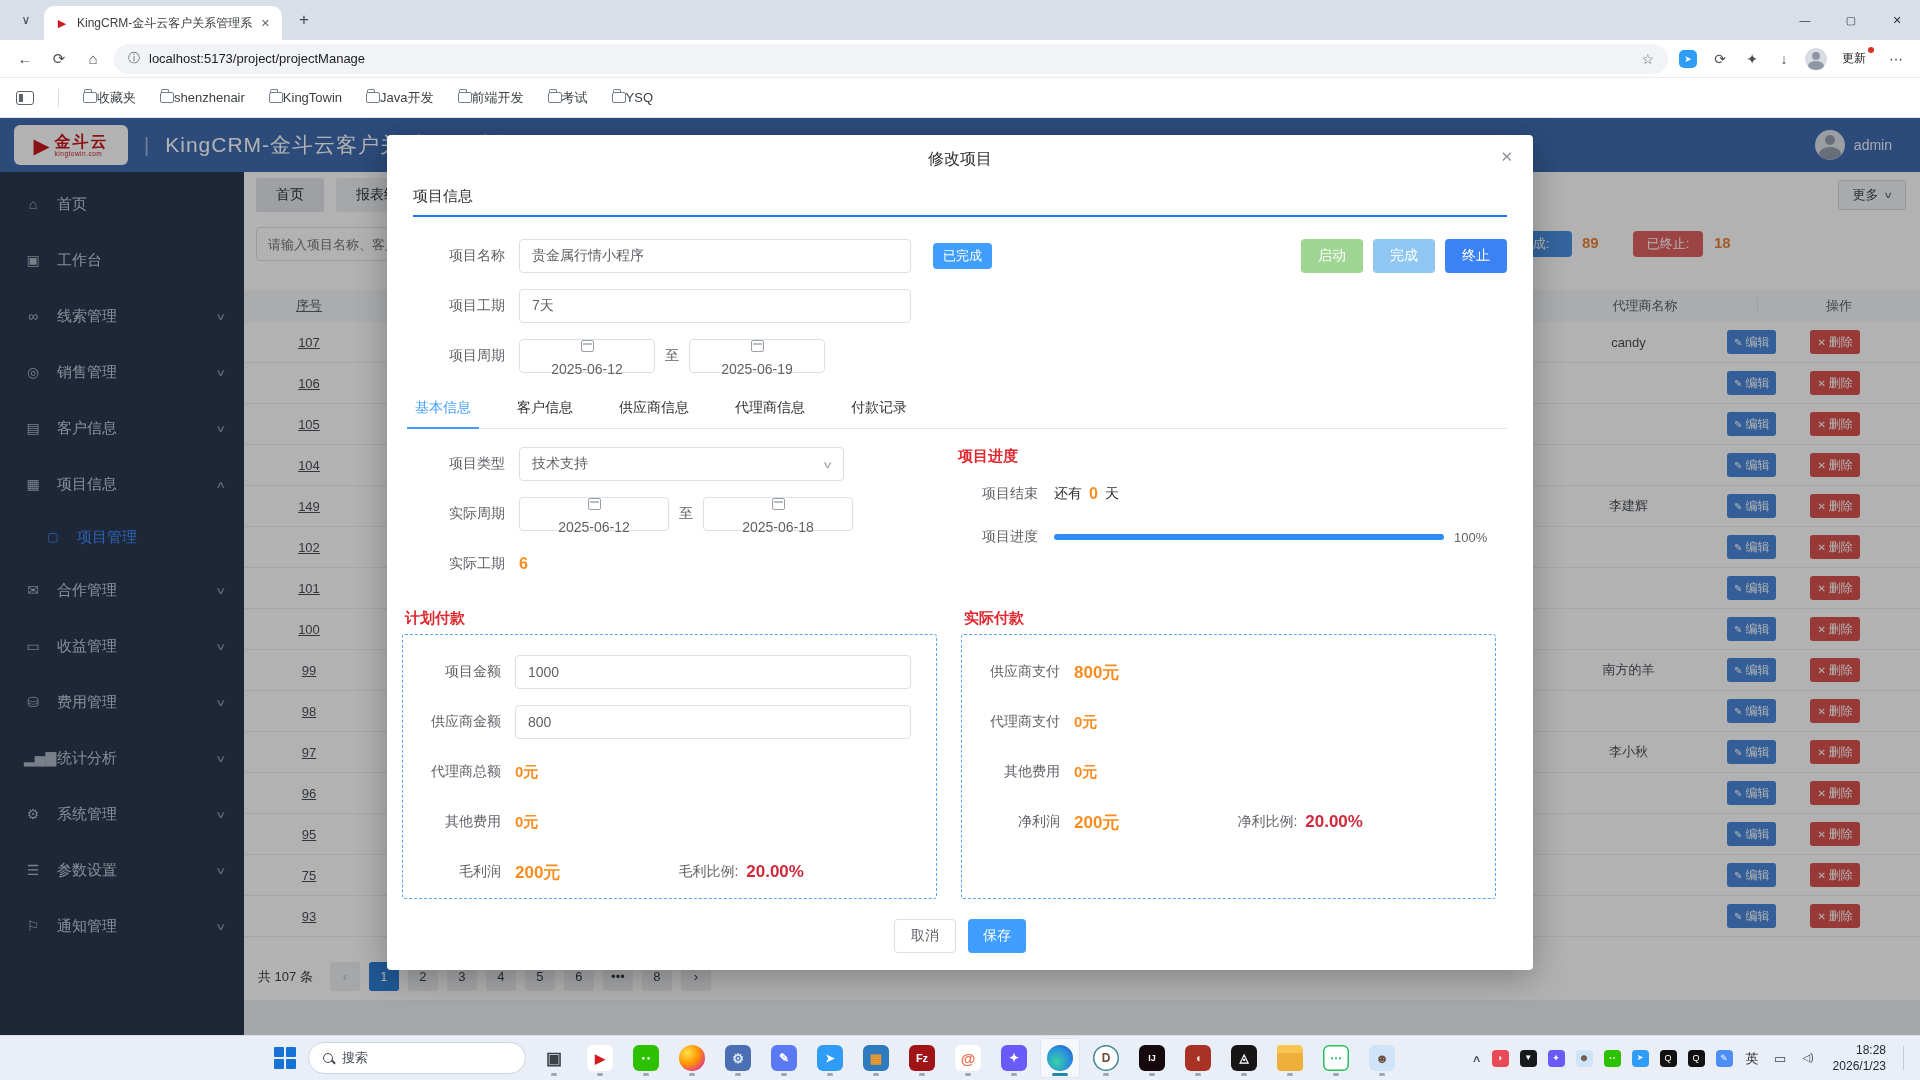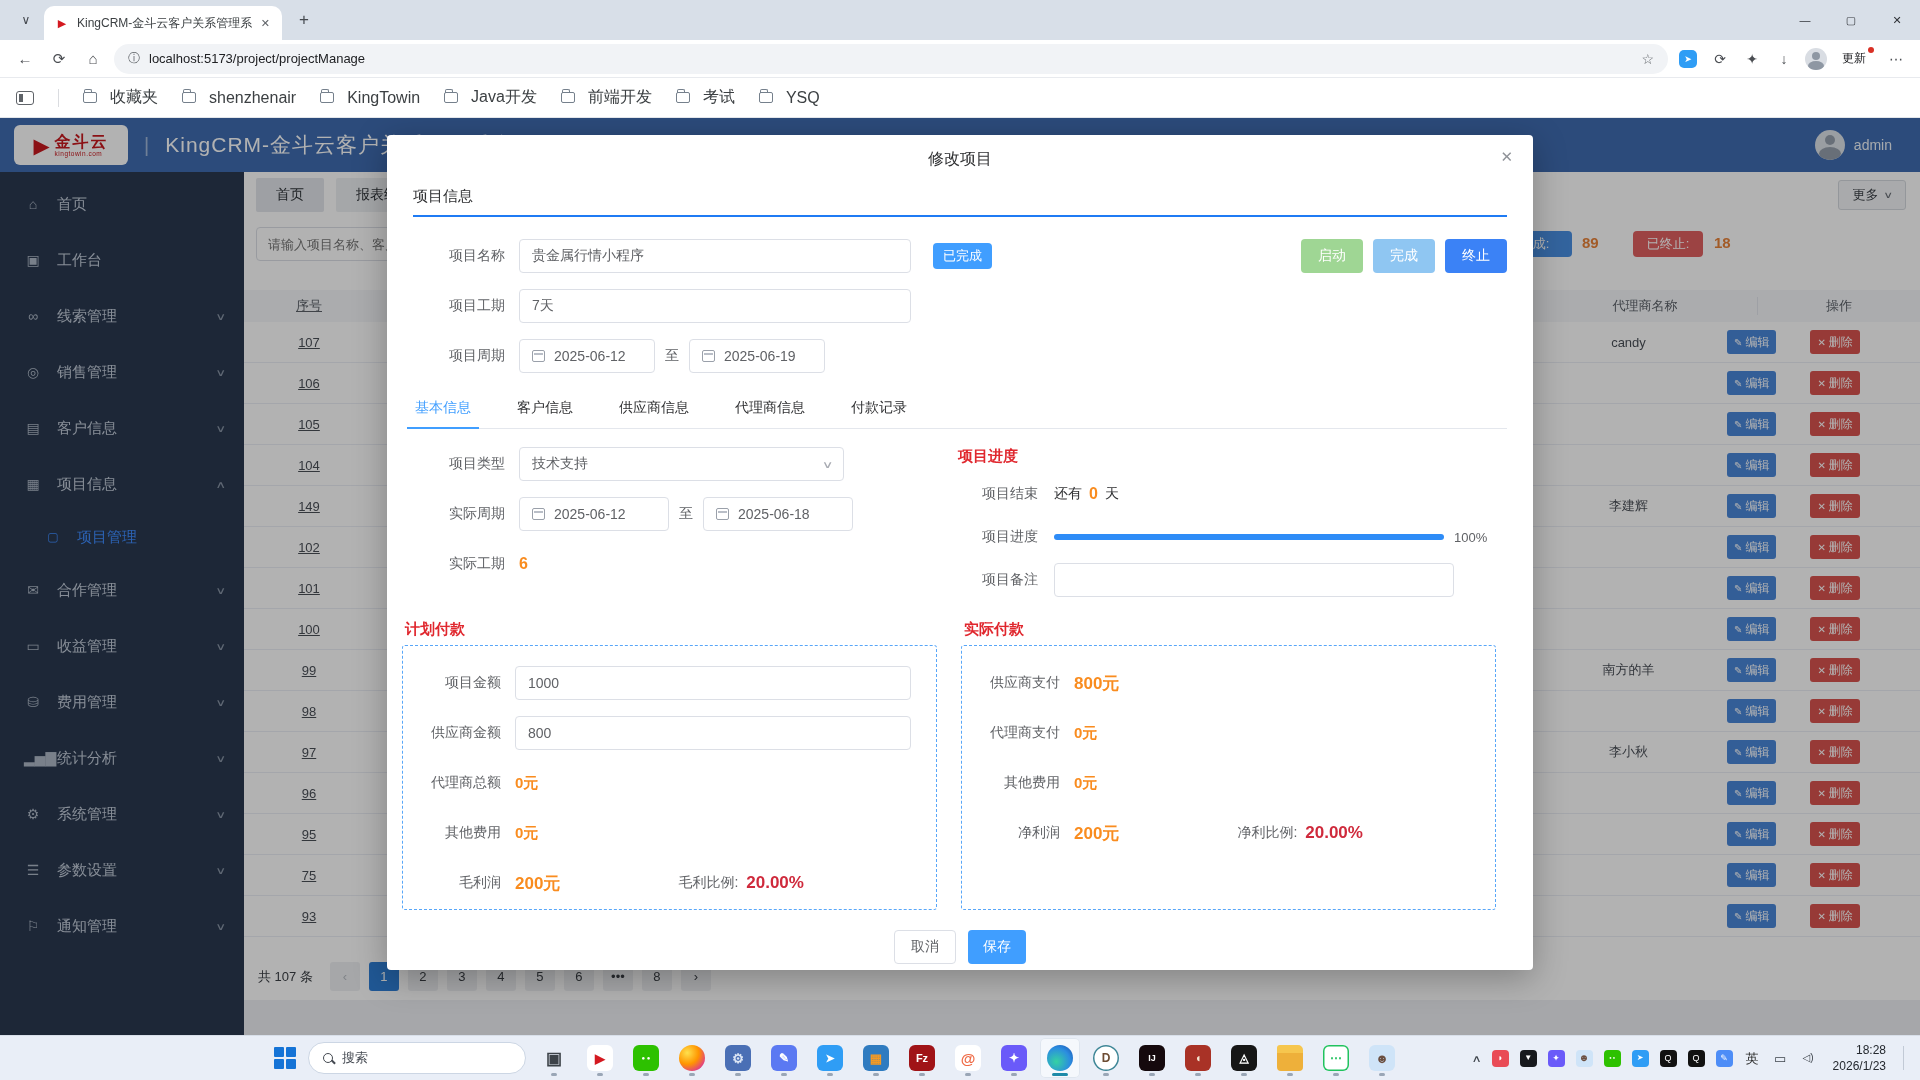--- a/index.html
+++ b/index.html
@@ -28,21 +28,21 @@
   .profile-avatar { width:22px; height:22px; border-radius:50%; background:#d9dde3; position:relative; overflow:hidden; }
   .profile-avatar::before { content:""; position:absolute; top:4px; left:7px; width:8px; height:8px; border-radius:50%; background:#8e97a3; }
   .profile-avatar::after { content:""; position:absolute; top:13px; left:3px; width:16px; height:10px; border-radius:50%; background:#8e97a3; }
   .update-btn { position:relative; font-size:12px; color:#202124; padding:4px 10px 4px 6px; }
   .update-btn::after { content:""; position:absolute; top:1px; right:2px; width:6px; height:6px; border-radius:50%; background:#d93025; }
 
   .bookmarks { height:40px; background:#fff; border-bottom:1px solid #e3e6ea; display:flex; align-items:center; padding:0 16px; gap:24px; }
   .bm-panel-ico { width:18px; height:14px; border:1.5px solid #5f6368; border-radius:3px; position:relative; }
   .bm-panel-ico::before { content:""; position:absolute; left:2px; top:2px; bottom:2px; width:4px; background:#5f6368; }
   .bm-sep { width:1px; height:18px; background:#dadce0; }
-  .bm-item { display:flex; align-items:center; gap:13px; font-size:16px; color:#3c4043; }
+  .bm-item { display:flex; align-items:center; gap:0; font-size:13px; color:#3c4043; }
   .folder-ico { width:14px; height:11px; border:1.5px solid #75808c; border-radius:2px; position:relative; }
   .folder-ico::before { content:""; position:absolute; top:-4px; left:0; width:6px; height:3px; border:1.5px solid #75808c; border-bottom:none; border-radius:2px 2px 0 0; }
 
   
   .viewport { position:relative; width:1920px; height:917px; background:#f0f2f5; overflow:hidden; }
   .appheader { height:54px; background:#3f6cb0; display:flex; align-items:center; padding:0 14px; position:relative; }
   .logo-box { width:114px; height:40px; background:#fff; border-radius:6px; display:flex; align-items:center; justify-content:center; gap:5px; }
   .logo-tri { color:#c8191f; font-size:21px; line-height:1; }
   .logo-name { color:#c8191f; font-size:16px; font-weight:700; letter-spacing:2px; line-height:1; }
   .logo-sub { color:#c8191f; font-size:6.5px; letter-spacing:.5px; }
@@ -108,21 +108,21 @@
   .m-section { margin:4px 26px 0; padding-bottom:9px; border-bottom:2px solid #1f7bf4; font-size:15px; color:#303133; }
   .m-form { padding:22px 26px 0; }
   .f-row { display:flex; align-items:center; height:34px; margin-bottom:16px; }
   .f-label { width:106px; text-align:right; padding-right:14px; font-size:14px; color:#606266; }
   .t-input { height:34px; border:1px solid #dcdfe6; border-radius:4px; padding:0 12px; font-size:14px; color:#606266; font-family:"Liberation Sans",sans-serif; background:#fff; }
   .w-392 { width:392px; } .w-136 { width:136px; } .w-150 { width:150px; } .w-400 { width:400px; }
   .badge-status { margin-left:22px; height:26px; padding:0 10px; background:#409eff; color:#fff; font-size:13px; border-radius:4px; display:flex; align-items:center; }
   .m-actions { margin-left:auto; display:flex; gap:10px; }
   .btn-mini { width:62px; height:34px; border:none; border-radius:4px; color:#fff; font-size:14px; font-family:"Liberation Sans",sans-serif; }
   .btn-start { background:#9fd694; } .btn-finish { background:#8fc6f2; } .btn-term { background:#3b82f6; }
-  .date-input { display:flex; align-items:center; gap:9px; }
+  .date-input { display:flex; align-items:center; gap:9px;flex-direction:column; }
   .cal-ico { width:13px; height:12px; border:1px solid #9aa0aa; border-radius:2px; position:relative; flex:none; }
   .cal-ico::before { content:""; position:absolute; top:2px; left:1px; right:1px; height:2px; background:#b9bec7; }
   .to-label { margin:0 10px; color:#606266; font-size:14px; }
   .m-tabs { margin:2px 26px 0; display:flex; gap:42px; border-bottom:1px solid #e4e7ed; }
   .m-tab { padding:10px 2px 11px; font-size:14px; color:#303133; position:relative; }
   .m-tab.active { color:#409eff; }
   .m-tab.active::after { content:""; position:absolute; left:-6px; right:-6px; bottom:-1px; height:2px; background:#409eff; }
   .m-cols { display:flex; padding:18px 26px 0; }
   .col-left { width:545px; }
   .col-right { flex:1; }
@@ -747,24 +747,20 @@
               <span>还有</span>
               <span class="days-num">0</span>
               <span>天</span>
             </span>
           </div>
           <div class="pr-row">
             <span class="pr-label">项目进度</span>
             <span class="progress-track"></span>
             <span class="pct">100%</span>
           </div>
-          <div class="pr-row">
-            <span class="pr-label">项目备注</span>
-            <input class="t-input w-400" type="text" value="" style="">
-          </div>
         </div>
       </div>
 
       <div class="m-boxes">
         <div class="pay-wrap">
           <div class="pay-title">计划付款</div>
           <div class="pay-box">
             <div class="pb-row">
               <span class="pb-label">项目金额</span>
               <input class="t-input pb-input" type="text" value="1000" style="">

